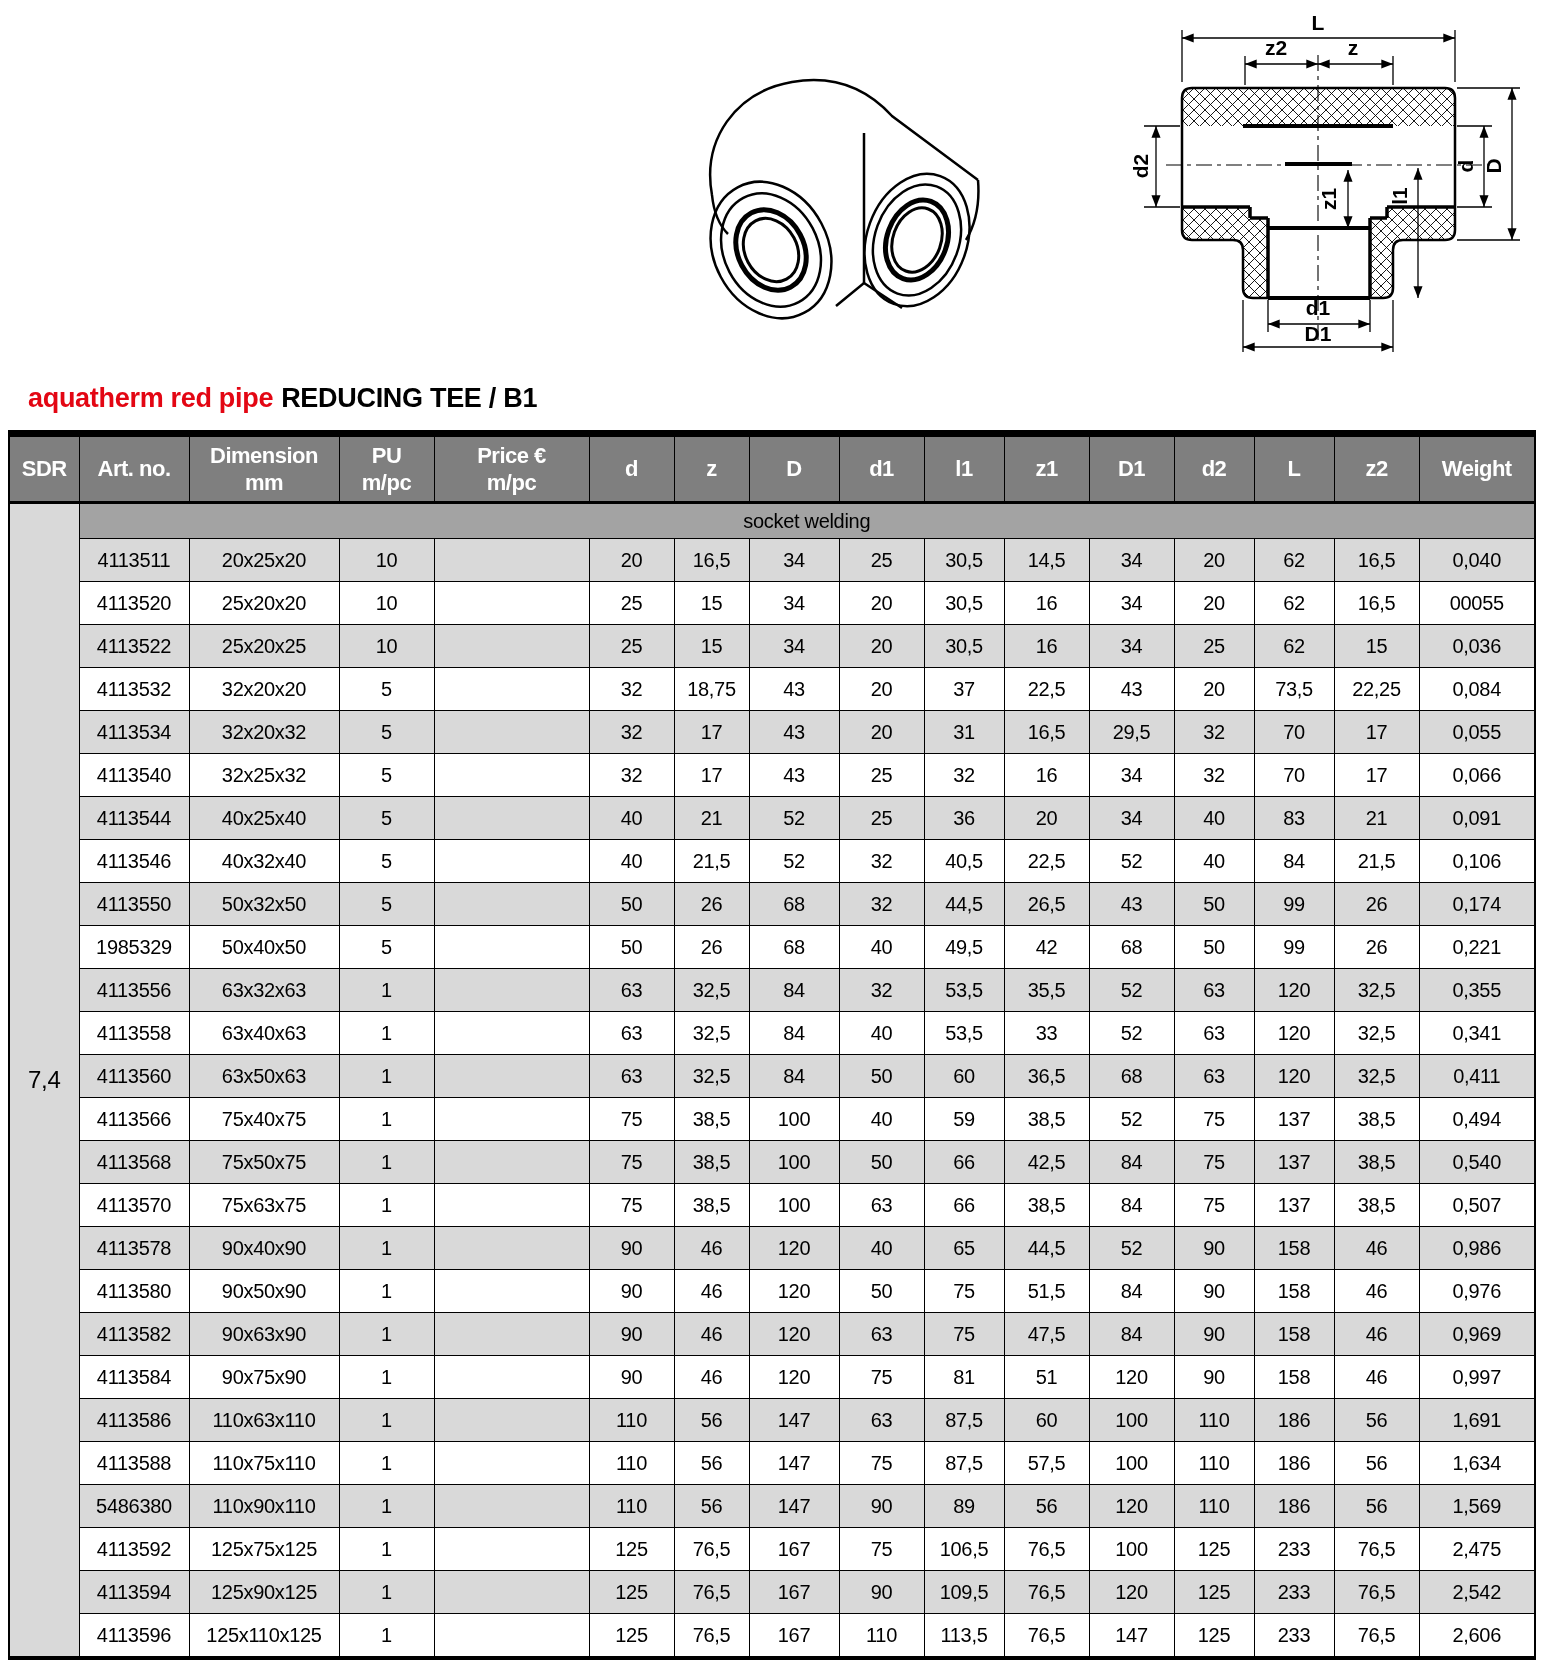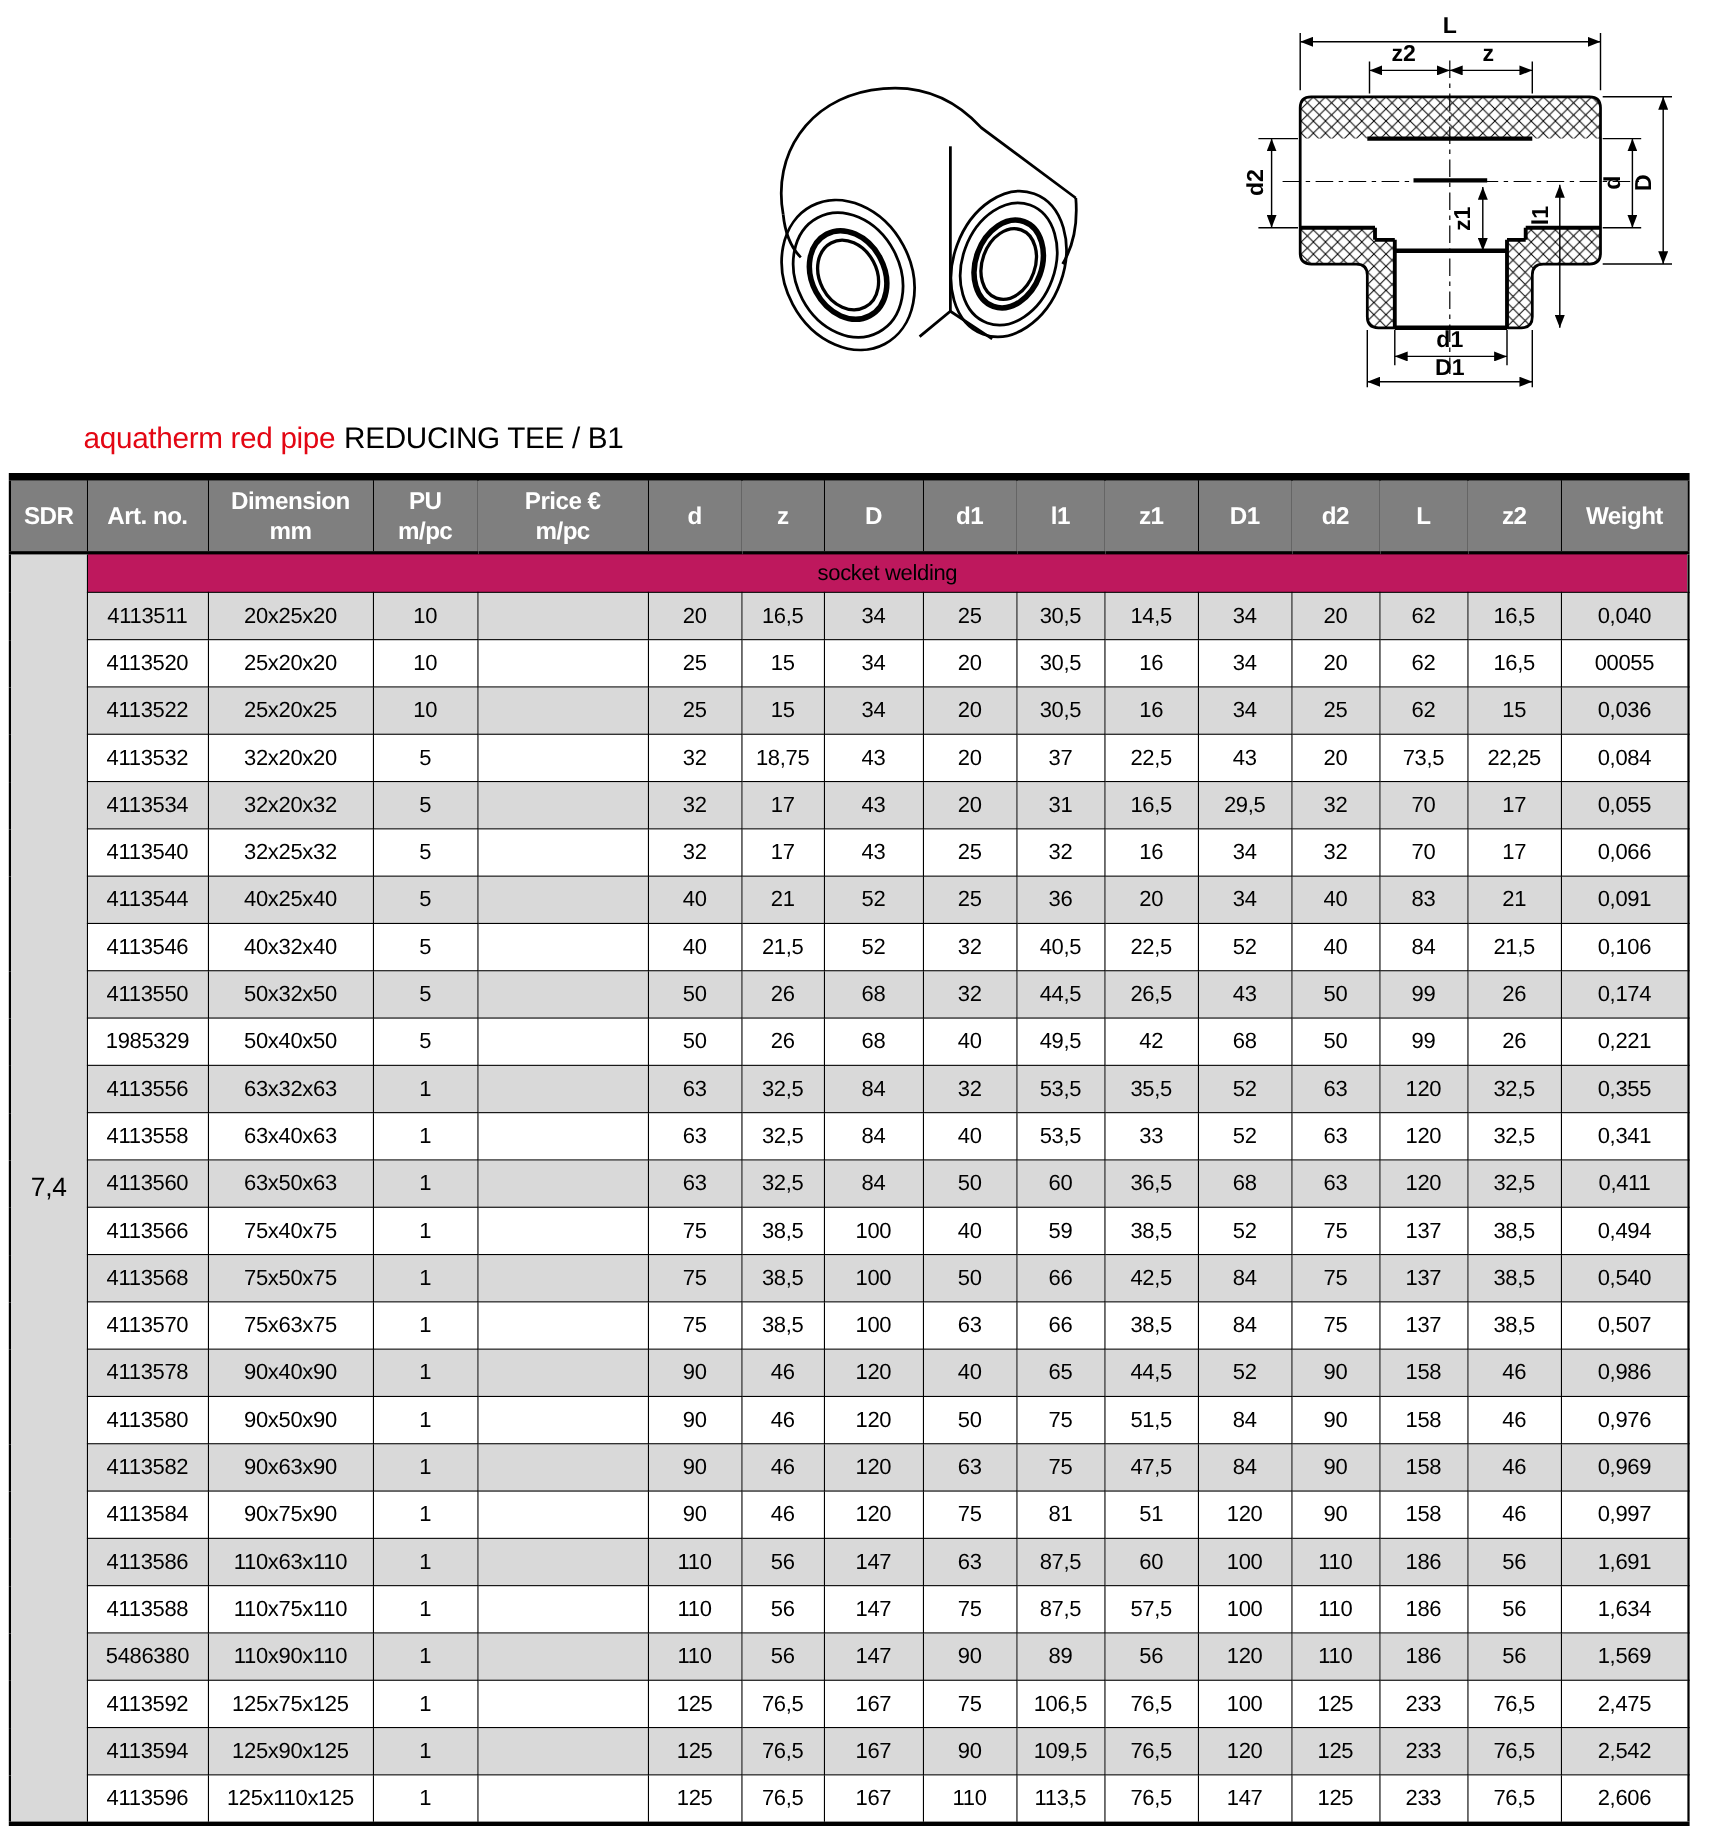--- a/index.html
+++ b/index.html
@@ -10,41 +10,41 @@
   }
   html,body{margin:0;padding:0;background:#fff;}
   .page{
     position:relative;width:1566px;height:1680px;background:#fff;overflow:hidden;
     font-family:"Liberation Sans",sans-serif;color:#000;
   }
   svg{position:absolute;}
   .sketch3d{left:620px;top:30px;}
   .section-draw{left:1040px;top:0px;}
   .dim{font-size:21px;font-weight:bold;font-family:"Liberation Sans",sans-serif;fill:#000;}
-  .title{position:absolute;left:28px;top:383px;font-size:27px;font-weight:normal;letter-spacing:-0.3px;white-space:nowrap;margin-left:48px;}
+  .title{position:absolute;left:28px;top:383px;font-size:27px;font-weight:bold;letter-spacing:-0.3px;white-space:nowrap;}
   .title .brand{color:var(--brand-red);}
   .title .product{color:#000;margin-left:8px;}
   table.data-table{
     position:absolute;left:8px;top:430px;width:1526px;
     border-collapse:collapse;table-layout:fixed;
     border-top:7px solid var(--line);
     border-bottom:4px solid var(--line);
     border-left:2px solid var(--line);
     border-right:2px solid var(--line);
   }
   th,td{border:1px solid var(--line);text-align:center;vertical-align:middle;overflow:hidden;padding:0;}
   thead th{
     background:var(--header-bg);color:#fff;font-weight:bold;font-size:22px;
     height:64px;border-bottom:3px solid var(--line);letter-spacing:-0.5px;line-height:1.25;
   }
   .h2:empty{display:none;}
   tbody td{font-size:20px;height:42px;background:#fff;letter-spacing:-0.3px;}
   tbody tr.gray td{background:var(--row-alt);}
   td.sdr-cell{background:var(--row-alt);font-size:24px;}
-  td.section-cell{background:#be185d;font-size:20px;height:34px;}
+  td.section-cell{background:#a3a3a3;font-size:20px;height:34px;}
 </style>
 </head>
 <body>
 
 <div class="page">
 
   <svg class="sketch3d" width="360" height="300" viewBox="0 0 360 300" fill="none" stroke="#000">
     <path d="M 92,165 C 82,110 115,62 172,52 C 218,44 250,62 272,86 L 358,150" stroke-width="2.5"></path>
     <path d="M 358,150 C 360,175 355,195 346,210" stroke-width="2.5"></path>
     <path d="M 92,165 C 94,185 100,196 108,204" stroke-width="2.5"></path>

